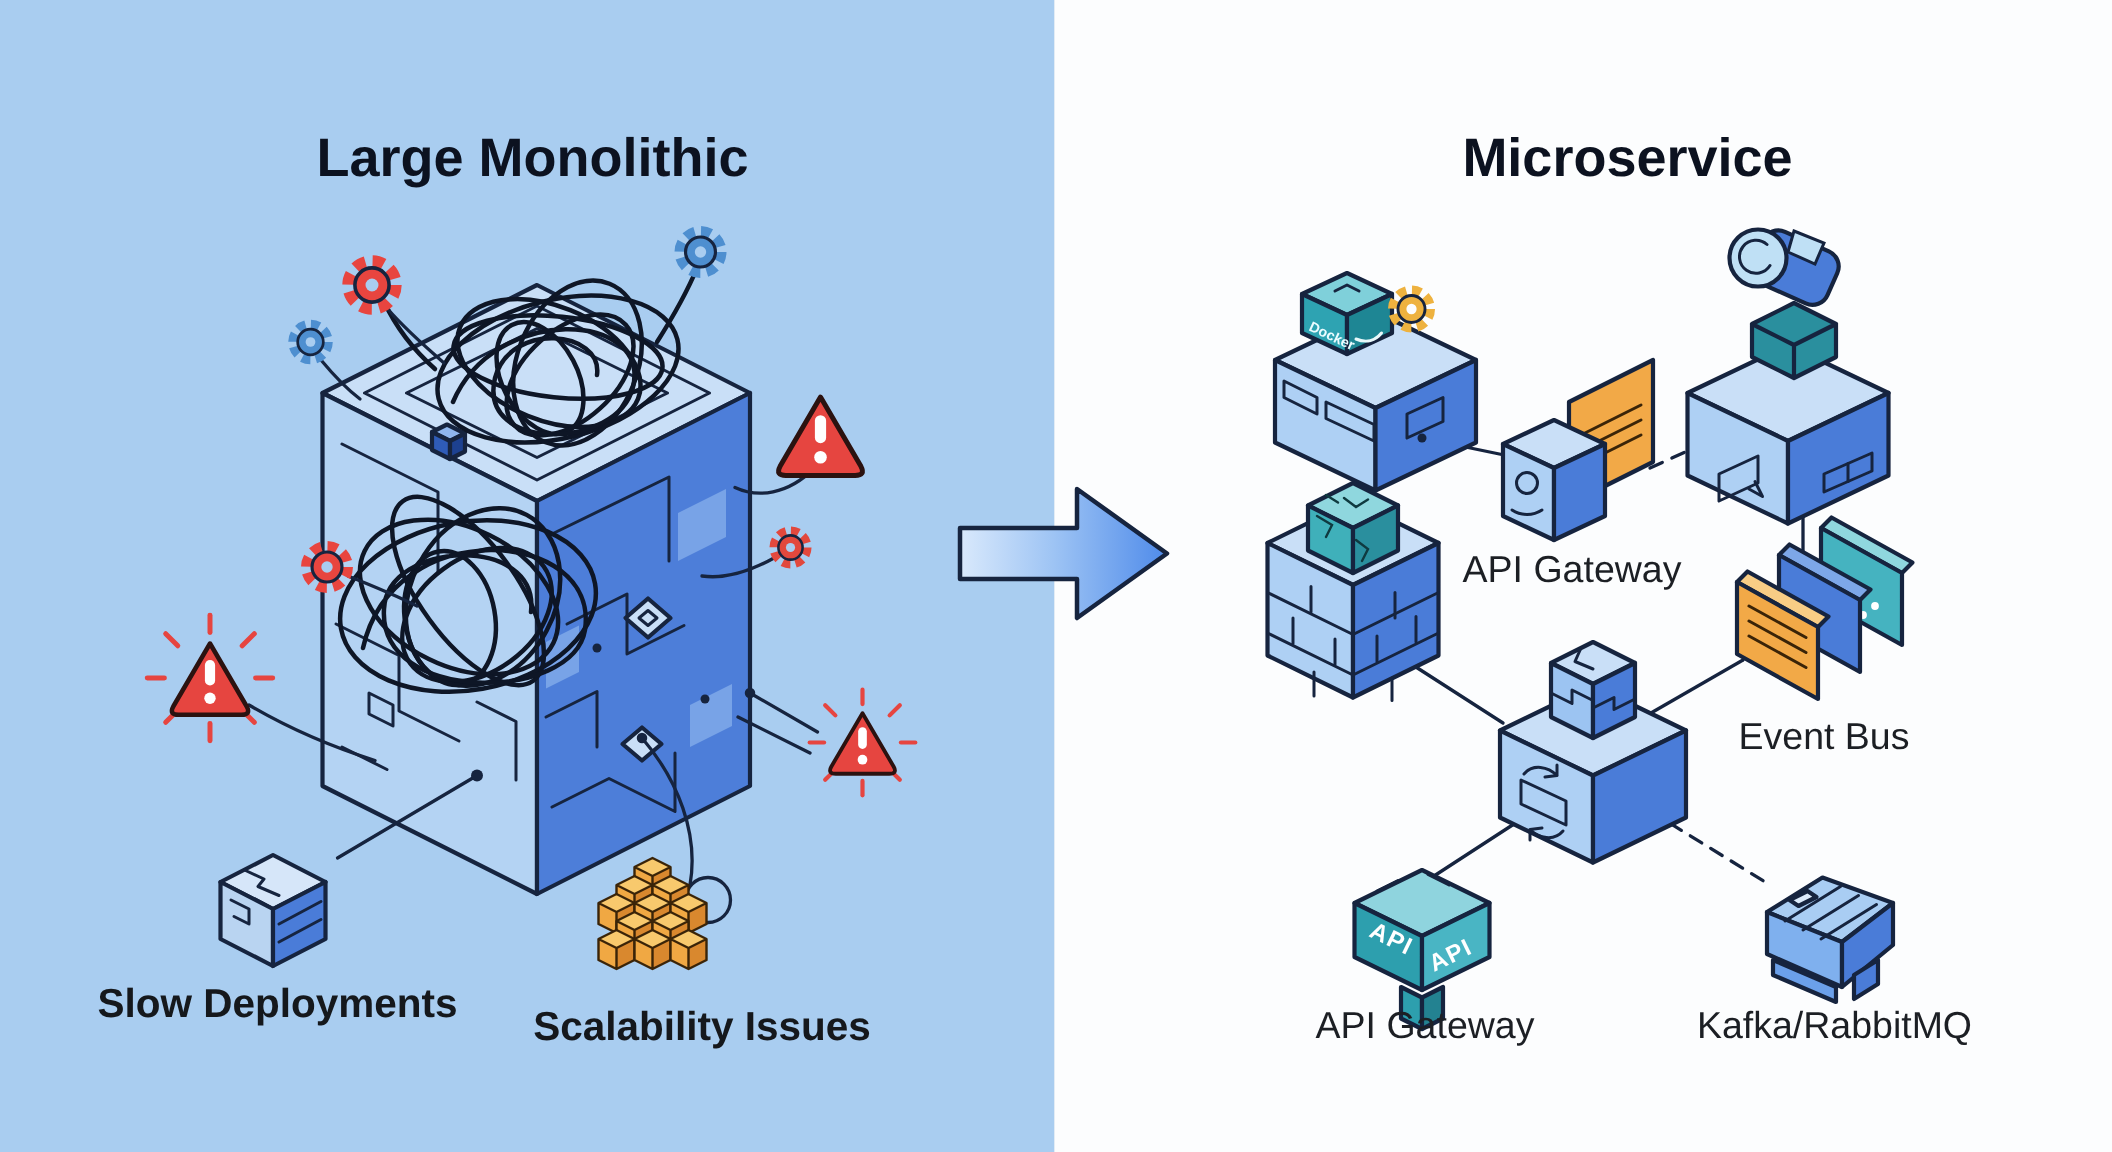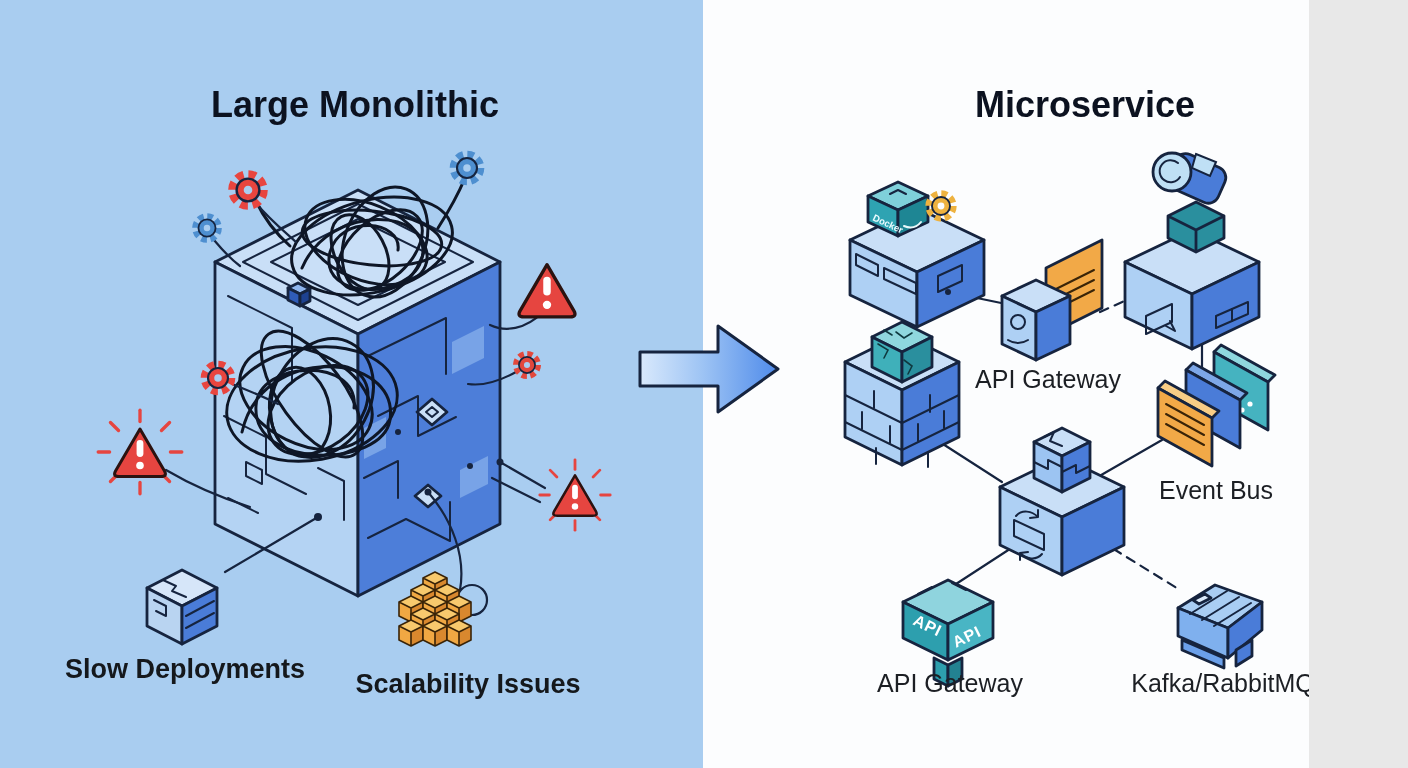--- a/index.html
+++ b/index.html
@@ -1,16 +1,16 @@
 <!DOCTYPE html>
 <html><head>
 <meta charset="utf-8">
 <style>
   html,body{margin:0;padding:0;background:#e8e8e8;}
-  .stage{width:1309px;height:768px;position:relative;overflow:hidden;
+  .stage{width:1408px;height:768px;position:relative;overflow:hidden;
          font-family:"Liberation Sans",sans-serif;}
   svg{display:block;}
   .title{font-size:36px;font-weight:700;fill:#0c1220;text-anchor:middle;
          font-family:"Liberation Sans",sans-serif;}
   .caption{font-size:27px;font-weight:600;fill:#15181c;text-anchor:middle;
          font-family:"Liberation Sans",sans-serif;}
   .nodelabel{font-size:25px;font-weight:400;fill:#1c1f24;text-anchor:middle;
          font-family:"Liberation Sans",sans-serif;}
   .tinytxt{font-size:9.5px;font-weight:700;fill:#eafcff;
          font-family:"Liberation Sans",sans-serif;}

